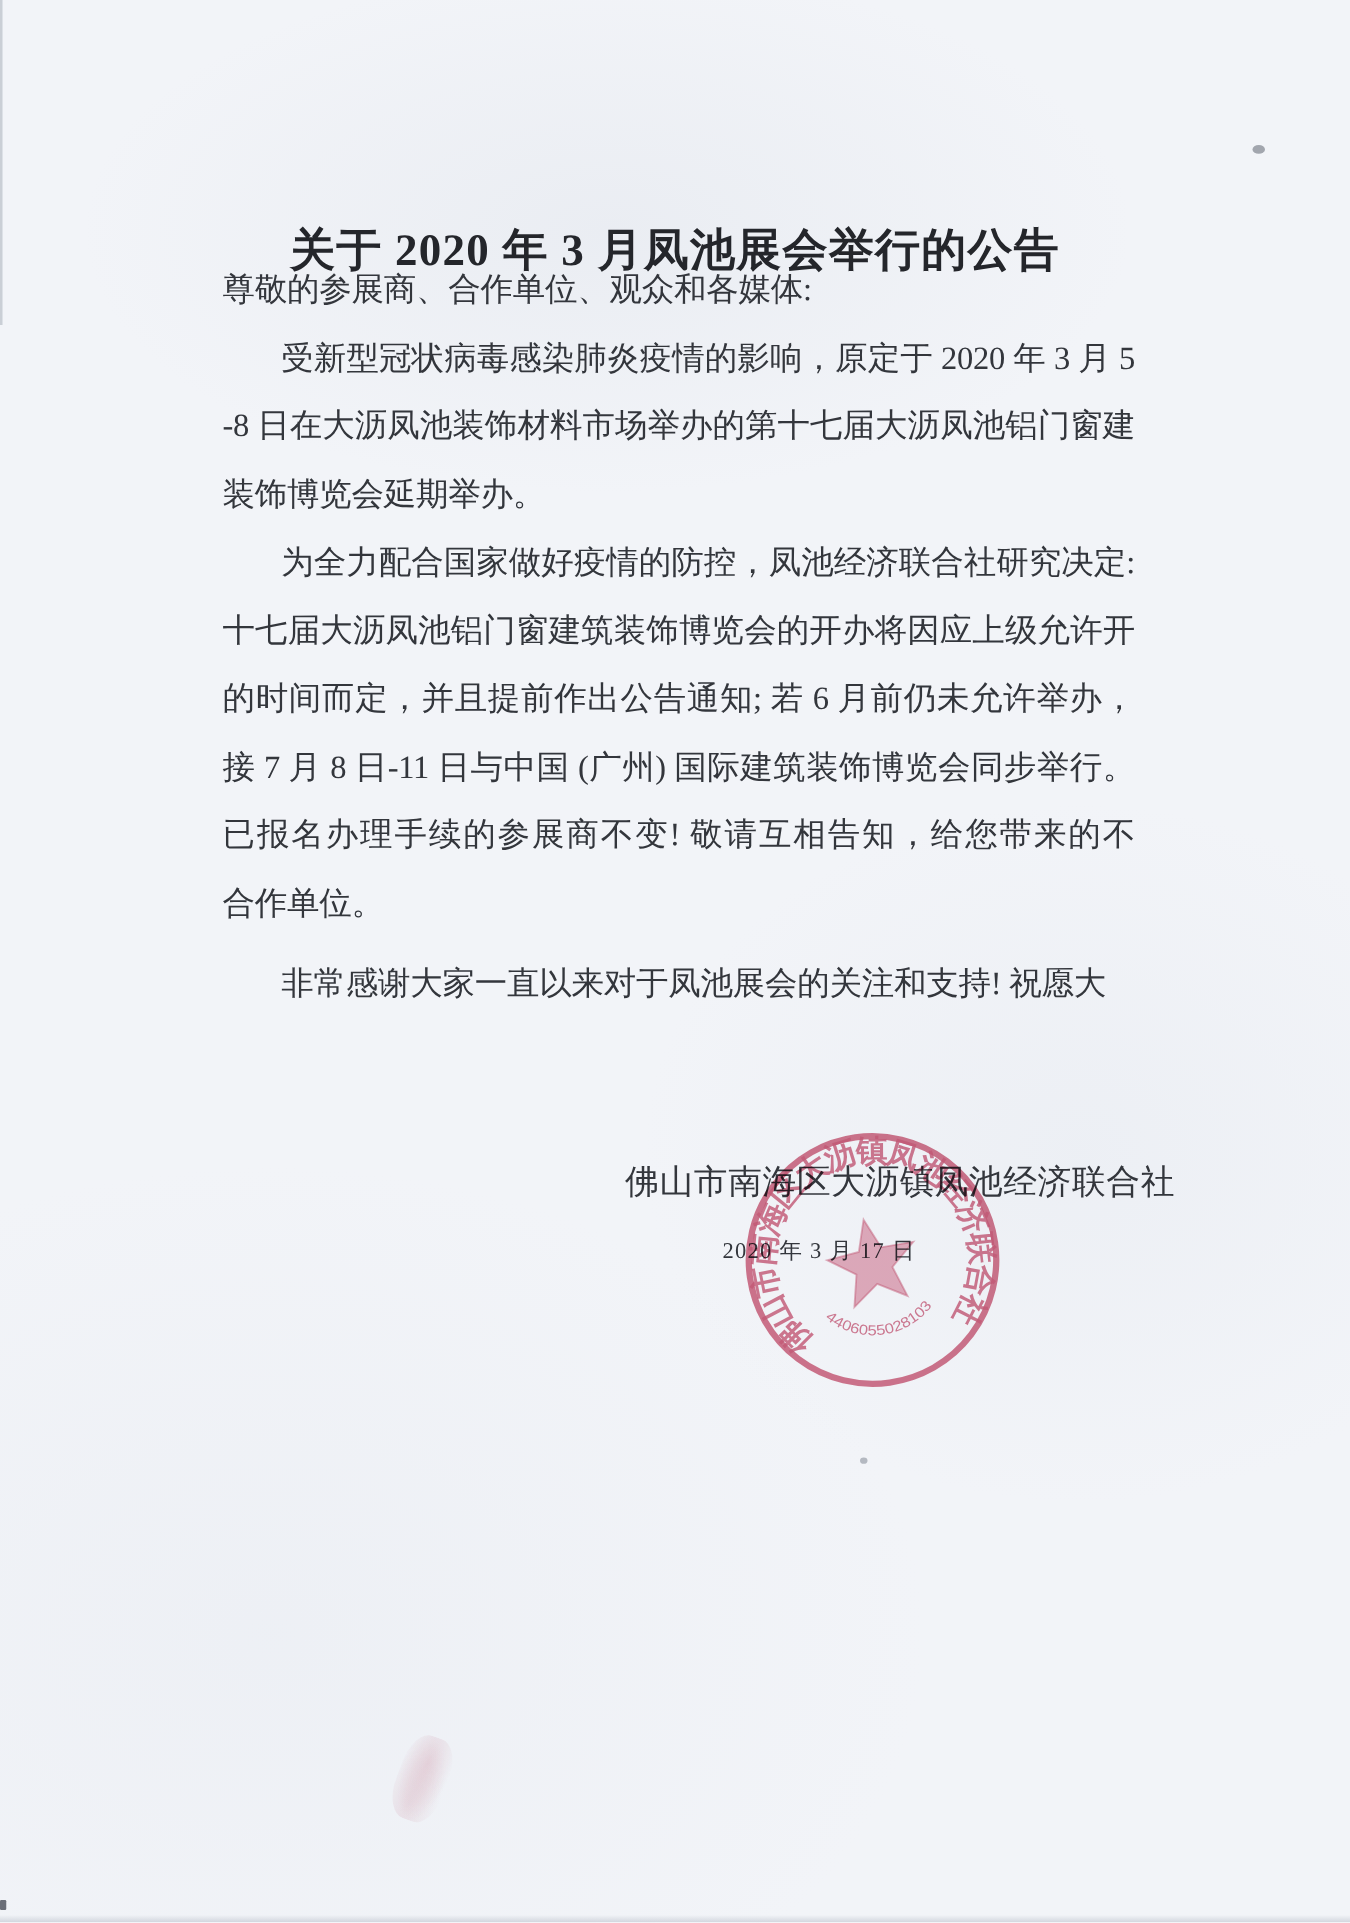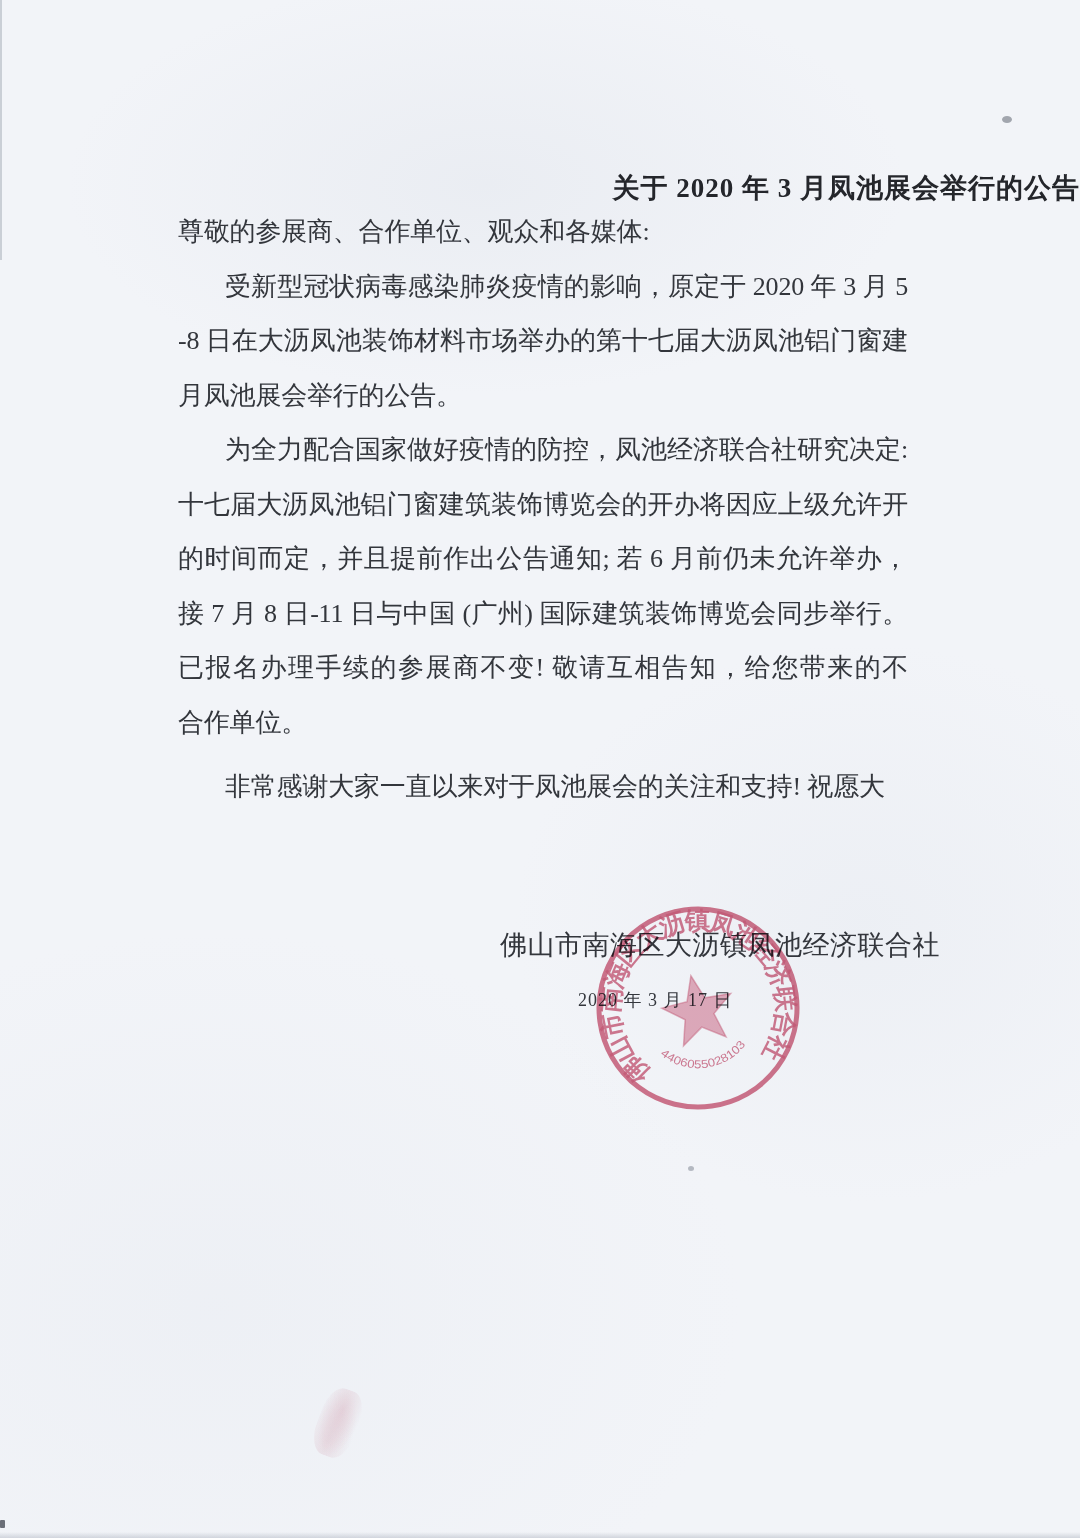--- a/index.html
+++ b/index.html
@@ -10,22 +10,22 @@
     background-image:
       radial-gradient(ellipse 600px 300px at 45% 12%, rgba(210,216,226,.25), rgba(210,216,226,0) 70%),
       radial-gradient(ellipse 500px 400px at 80% 60%, rgba(223,228,236,.30), rgba(223,228,236,0) 70%),
       radial-gradient(ellipse 700px 500px at 20% 85%, rgba(228,232,239,.35), rgba(228,232,239,0) 75%);
     overflow:hidden;
     font-family:"Liberation Serif","DejaVu Serif",serif;
     color:#33363c;
   }
   .title{
     position:absolute;left:0;top:152px;width:100%;
-    text-align:right;
-    font-size:27px;font-weight:700;letter-spacing:1px;
+    text-align:center;
+    font-size:36px;font-weight:700;letter-spacing:1px;
     color:#24262b;
   }
   .body{
     position:absolute;left:178px;top:205px;width:730px;
     font-size:26px;letter-spacing:-0.2px;
   }
   .line{
     height:54.5px;line-height:54.5px;overflow:hidden;
   }
   .just{text-align:justify;text-align-last:justify;}
@@ -62,21 +62,21 @@
 <div class="page">
 
   <h1 class="title">关于 2020 年 3 月凤池展会举行的公告</h1>
 
   <div class="body">
     <div class="line">尊敬的参展商、合作单位、观众和各媒体:</div>
 
     <div>
       <div class="line just indent">受新型冠状病毒感染肺炎疫情的影响，原定于 2020 年 3 月 5 日</div>
       <div class="line just">-8 日在大沥凤池装饰材料市场举办的第十七届大沥凤池铝门窗建筑</div>
-      <div class="line">月凤池展会举行的公告。</div>
+      <div class="line">装饰博览会延期举办。</div>
     </div>
 
     <div>
       <div class="line just indent">为全力配合国家做好疫情的防控，凤池经济联合社研究决定: 第</div>
       <div class="line just">十七届大沥凤池铝门窗建筑装饰博览会的开办将因应上级允许开办</div>
       <div class="line just">的时间而定，并且提前作出公告通知; 若 6 月前仍未允许举办，将涵</div>
       <div class="line just">接 7 月 8 日-11 日与中国 (广州) 国际建筑装饰博览会同步举行。原</div>
       <div class="line just">已报名办理手续的参展商不变! 敬请互相告知，给您带来的不便，我</div>
       <div class="line">合作单位。</div>
     </div>

